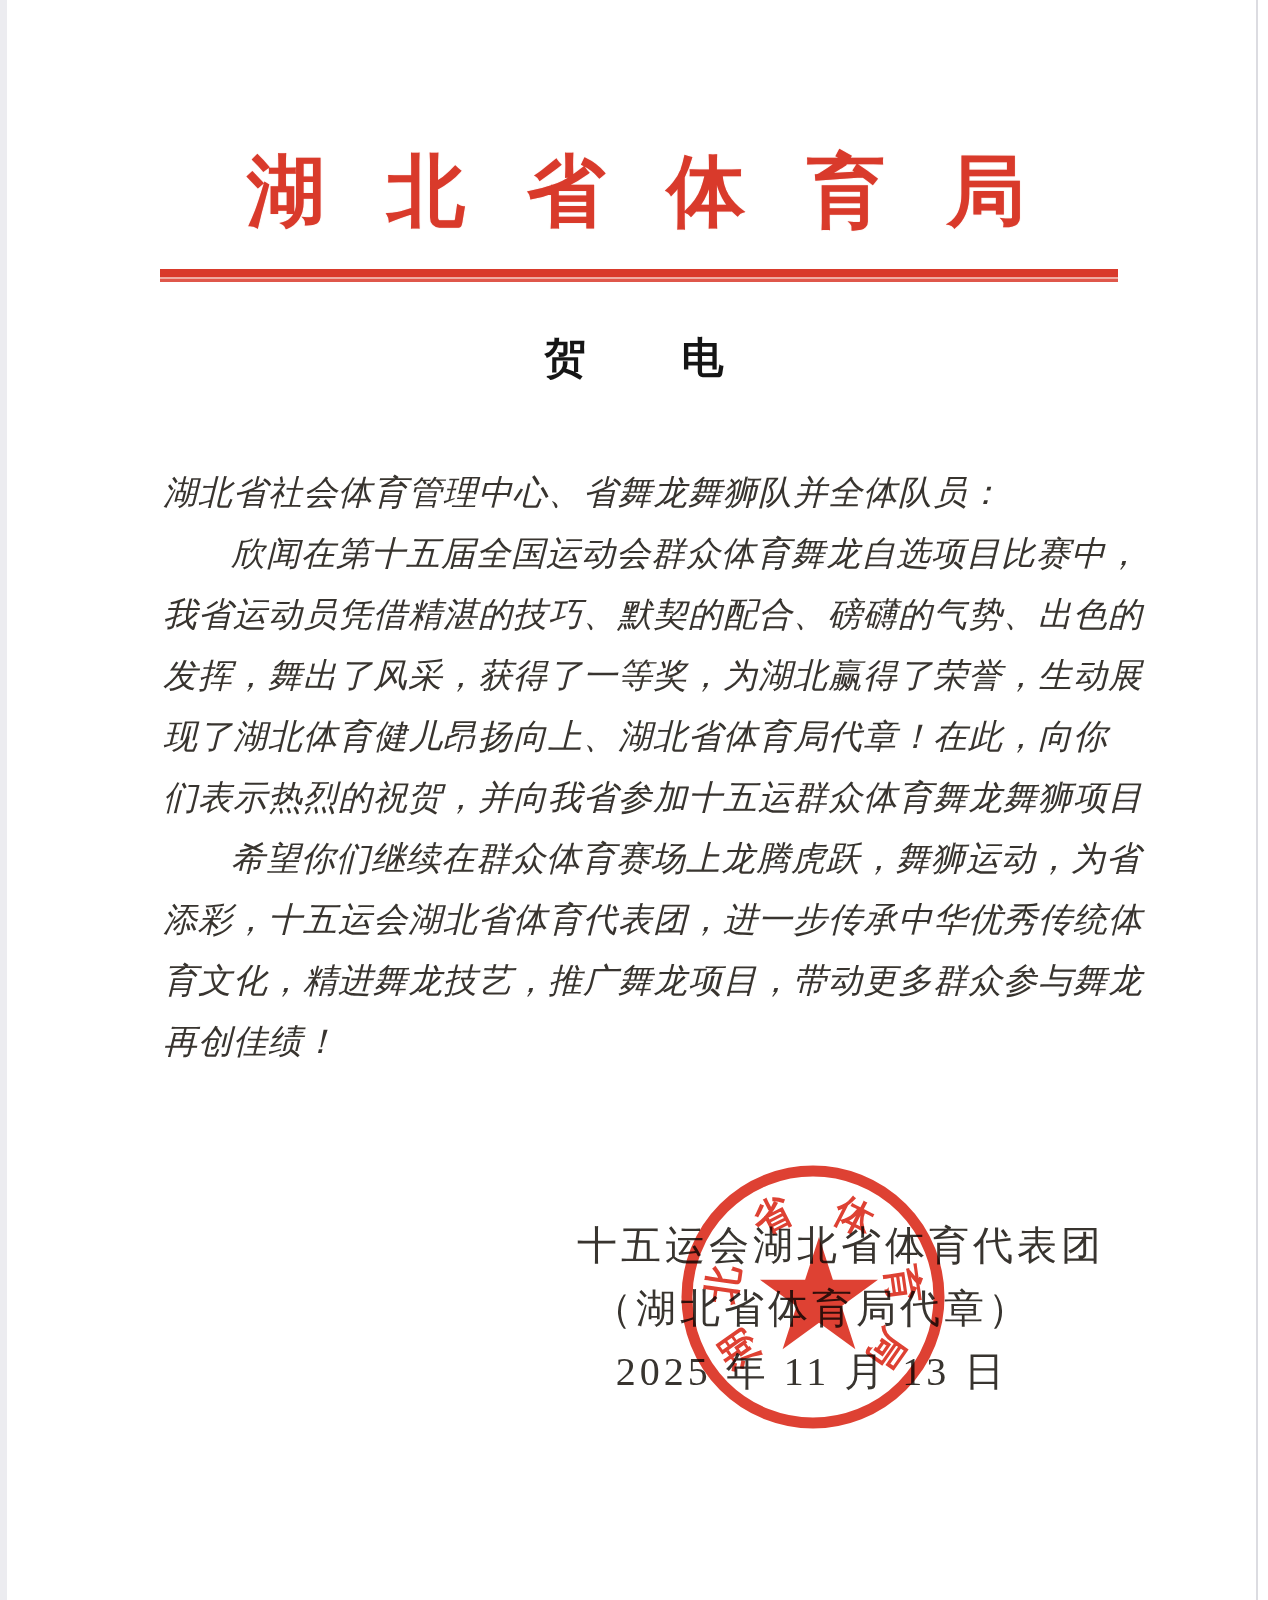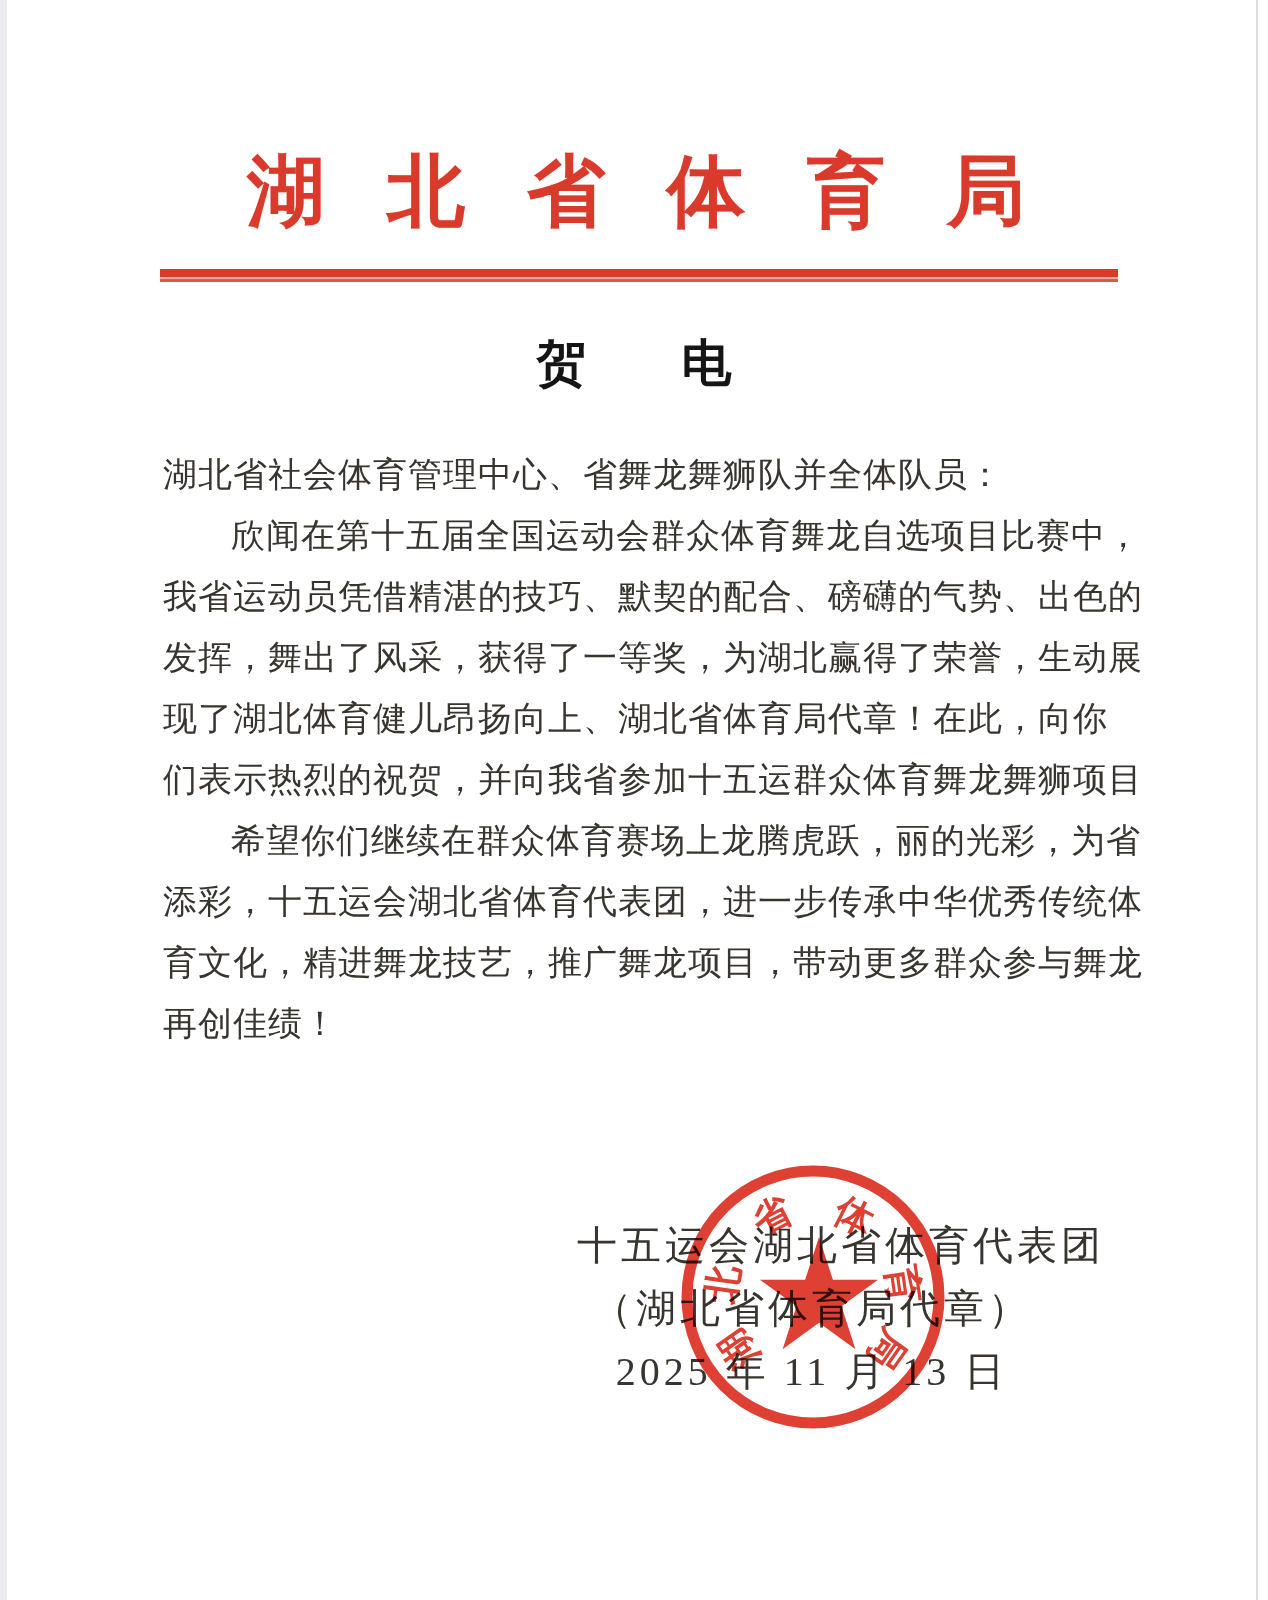--- a/index.html
+++ b/index.html
@@ -27,25 +27,25 @@
     letter-spacing:62px;margin-right:-62px;white-space:nowrap;
     text-shadow:0 0 1px rgba(217,58,43,.4);
   }
   .red-rule{position:absolute;top:269px;left:160px;width:958px;}
   .red-rule .thick{height:8px;background:var(--accent);}
   .red-rule .gap{height:2px;background:var(--rule-pink);}
   .red-rule .thin{height:2.5px;background:var(--accent);opacity:.85;}
 
   .doc-title{position:absolute;top:330px;left:0;right:0;text-align:center;}
   .doc-title span{
-    display:inline-block;font-size:50px;font-weight:bold;color:var(--title-ink);
+    display:inline-block;font-size:42px;font-weight:bold;color:var(--title-ink);
     letter-spacing:95px;margin-right:-95px;white-space:nowrap;
   }
 
-  .body-text{position:absolute;top:444px;left:163px;width:965px;color:var(--ink);}
+  .body-text{position:absolute;top:462px;left:163px;width:965px;color:var(--ink);font-style:italic;}
   .body-text .line{
     height:61px;line-height:61px;font-size:34px;white-space:nowrap;
     letter-spacing:1px;
   }
   .body-text .line.indent{padding-left:68px;}
 
   .signature{position:absolute;top:1214px;left:577px;width:470px;text-align:center;color:var(--ink);}
   .signature .sig-line{height:63px;line-height:63px;font-size:40px;letter-spacing:4px;white-space:nowrap;}
 
   .seal{
@@ -78,21 +78,21 @@
   <span>贺电</span>
 </div>
 
 <div class="body-text" id="body-lines">
     <div class="line">湖北省社会体育管理中心、省舞龙舞狮队并全体队员：</div>
     <div class="line indent">欣闻在第十五届全国运动会群众体育舞龙自选项目比赛中，</div>
     <div class="line">我省运动员凭借精湛的技巧、默契的配合、磅礴的气势、出色的</div>
     <div class="line">发挥，舞出了风采，获得了一等奖，为湖北赢得了荣誉，生动展</div>
     <div class="line">现了湖北体育健儿昂扬向上、湖北省体育局代章！在此，向你</div>
     <div class="line">们表示热烈的祝贺，并向我省参加十五运群众体育舞龙舞狮项目</div>
-    <div class="line indent">希望你们继续在群众体育赛场上龙腾虎跃，丽的光彩，为省</div>
+    <div class="line indent">希望你们继续在群众体育赛场上龙腾虎跃，舞狮运动，为省</div>
     <div class="line">添彩，十五运会湖北省体育代表团，进一步传承中华优秀传统体</div>
     <div class="line">育文化，精进舞龙技艺，推广舞龙项目，带动更多群众参与舞龙</div>
     <div class="line">再创佳绩！</div>
   </div>
 
 <div class="signature">
   <div class="sig-line">十五运会湖北省体育代表团</div>
   <div class="sig-line">（湖北省体育局代章）</div>
   <div class="sig-line">2025 年 11 月 13 日</div>
 </div>

